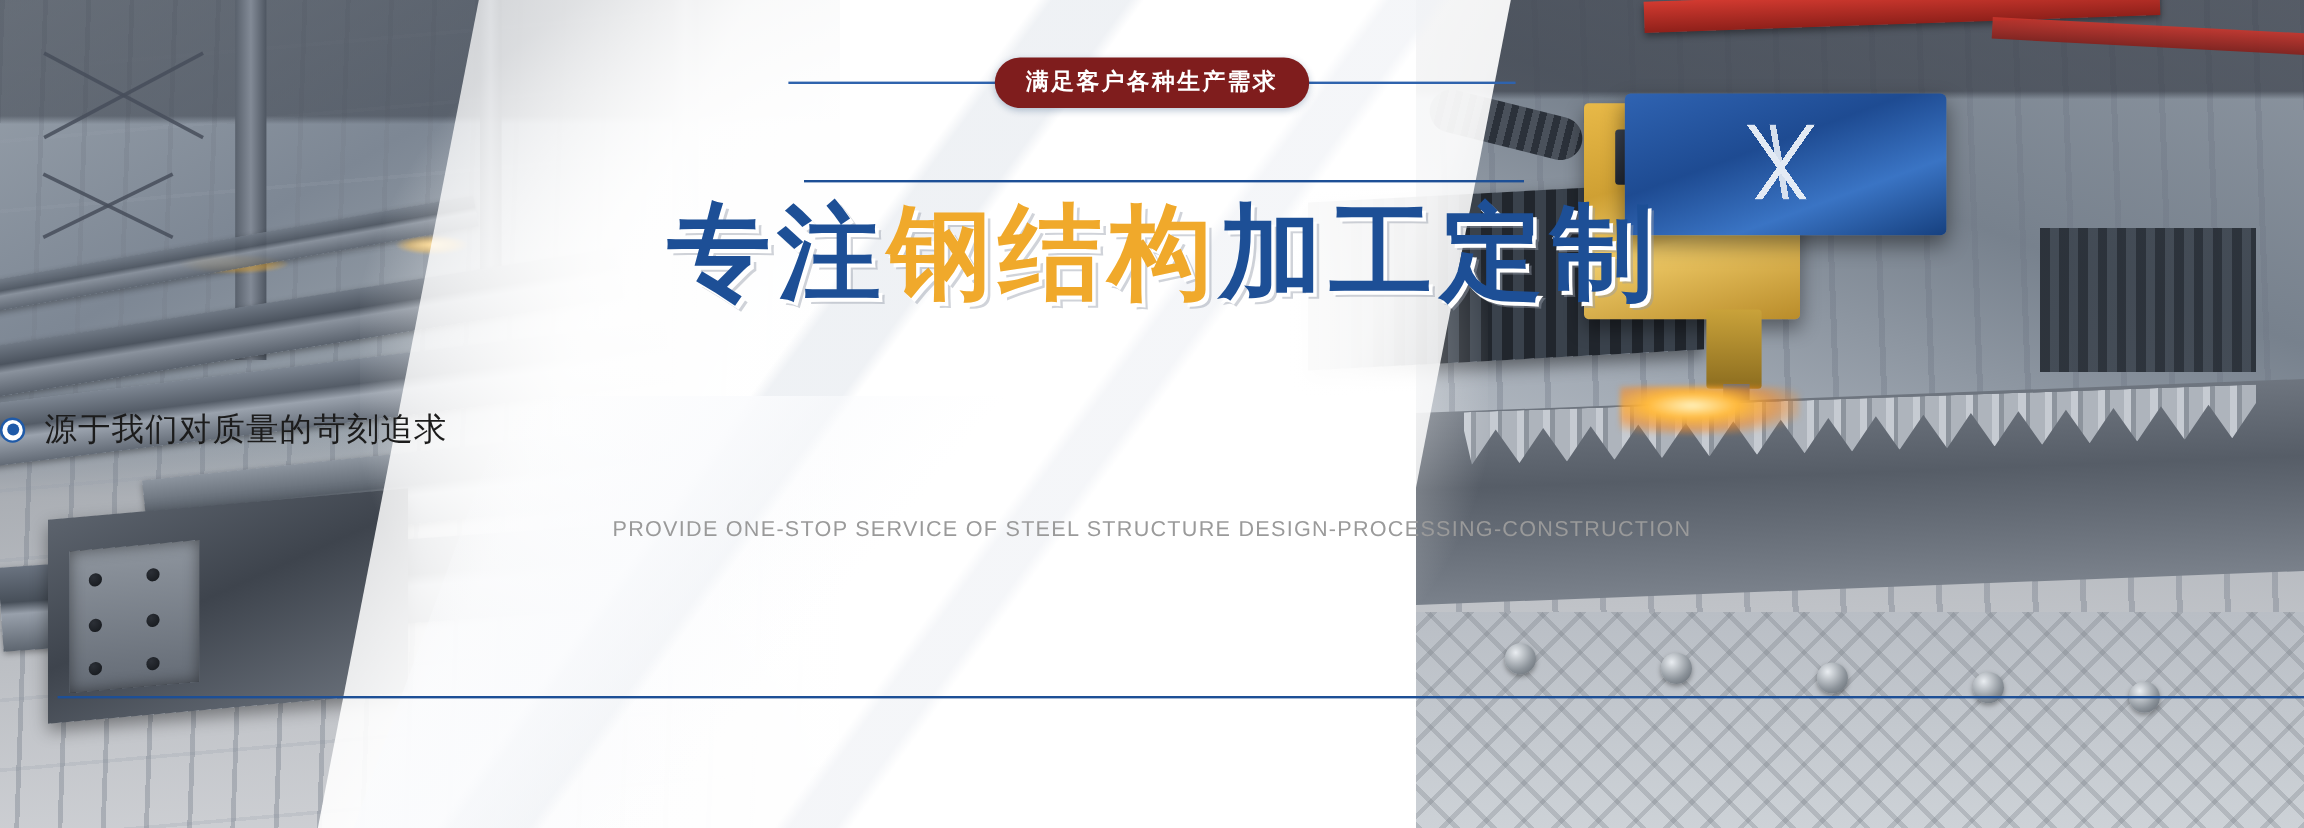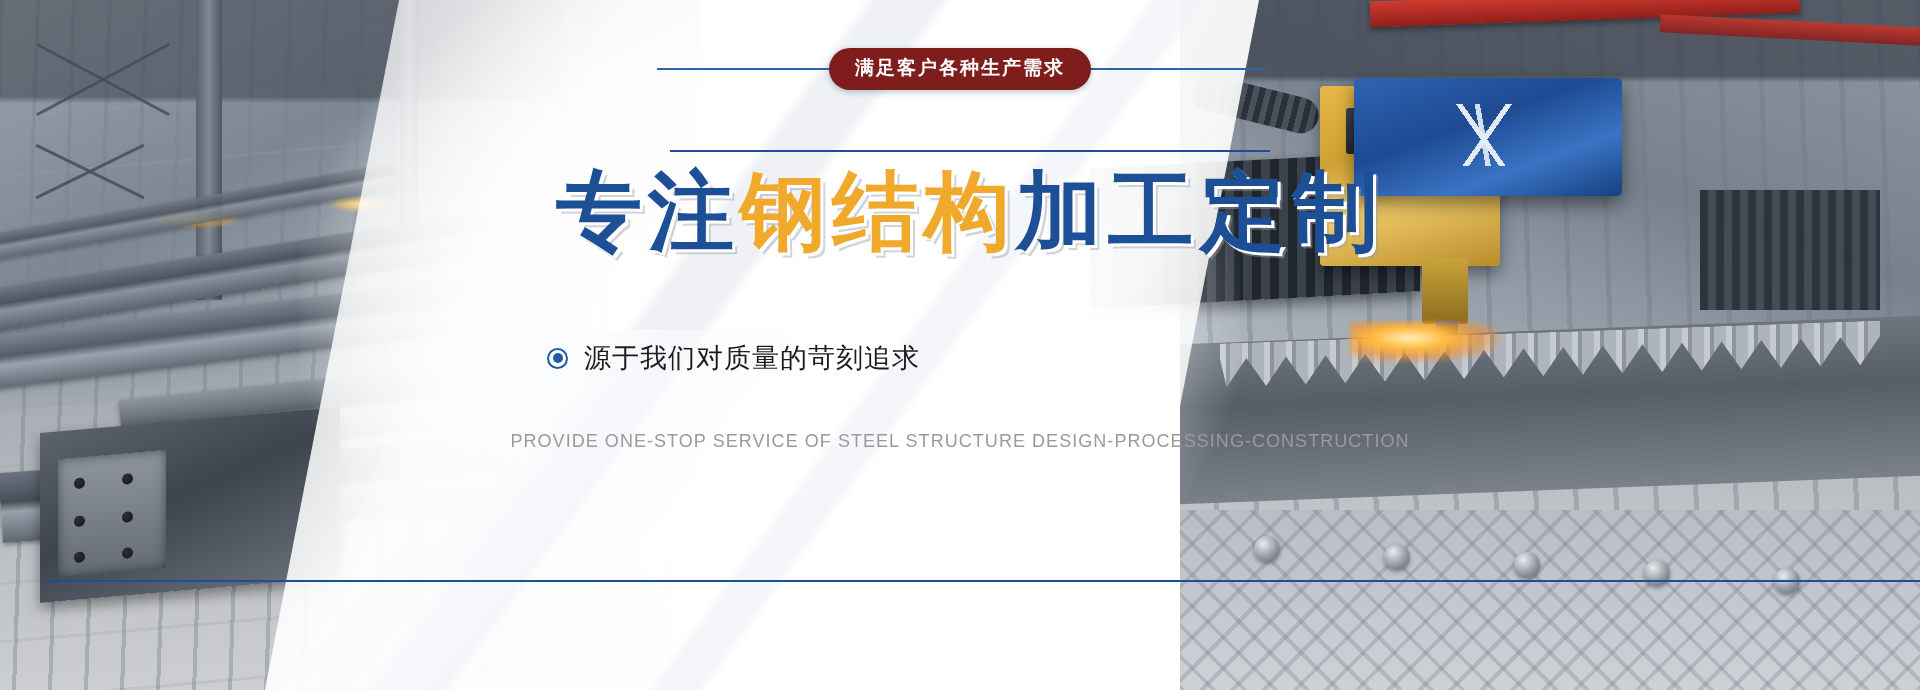--- a/index.html
+++ b/index.html
@@ -140,21 +140,21 @@
   .rule.bottom { margin-top:12px; }
   .headline { font-size:86px; font-weight:900; letter-spacing:6px; line-height:1.06;
     font-family:"DejaVu Sans","Liberation Sans",sans-serif; white-space:nowrap; }
   .headline .blue { color:#1d4f96;
     text-shadow:3px 3px 0 #ffffff, 5px 5px 0 rgba(150,158,170,.45); }
   .headline .gold { color:#f0a92b;
     text-shadow:3px 3px 0 #ffffff, 5px 5px 0 rgba(150,158,170,.45); }
 
   
   .bullets { position:absolute; left:0; top:340px; width:1564px;
-    display:flex; flex-direction:column; align-items:center; gap:14px; }
+    display:flex; flex-direction:column; align-items:flex-start; gap:14px; }
   .bullet { display:flex; align-items:center; gap:16px; width:470px; }
   .dot { flex:0 0 auto; width:21px; height:21px; border-radius:50%;
     border:2.5px solid #1f5aa8; background:#fff; position:relative; }
   .dot::after { content:""; position:absolute; left:50%; top:50%; width:10px; height:10px;
     margin:-5px 0 0 -5px; border-radius:50%; background:#1f5aa8; }
   .bullet-text { font-size:27px; color:#1c1c1c; letter-spacing:1px; white-space:nowrap; }
 
   
   .bottom { position:absolute; left:0; top:418px; width:1920px; text-align:center; }
   .bottom-cn { font-size:33px; color:#232323; letter-spacing:1px; white-space:nowrap; }

